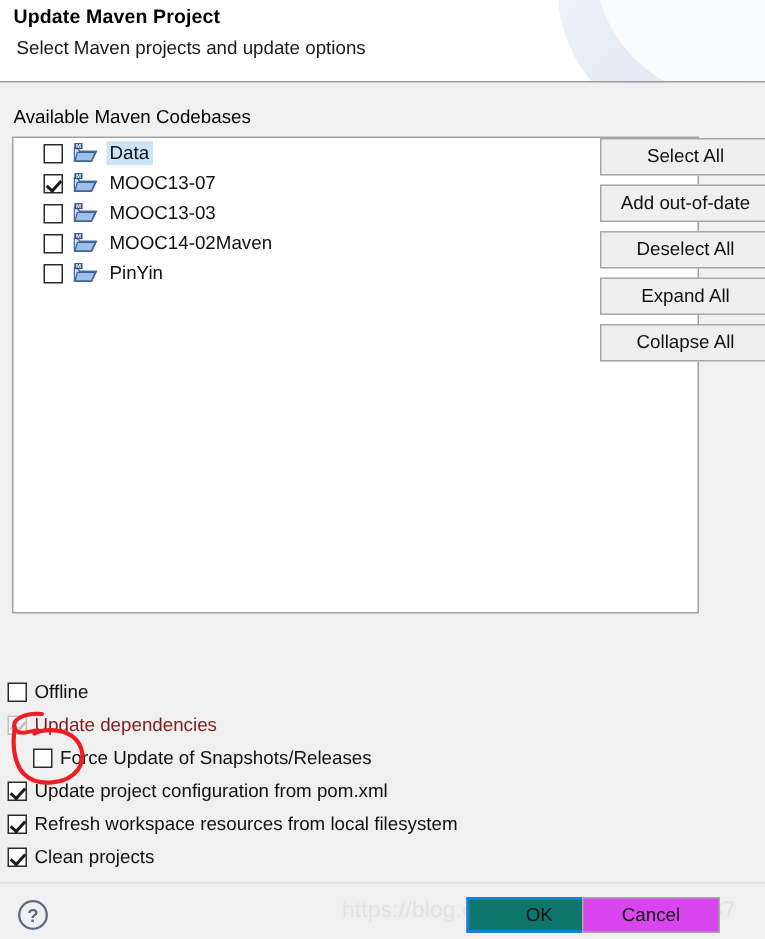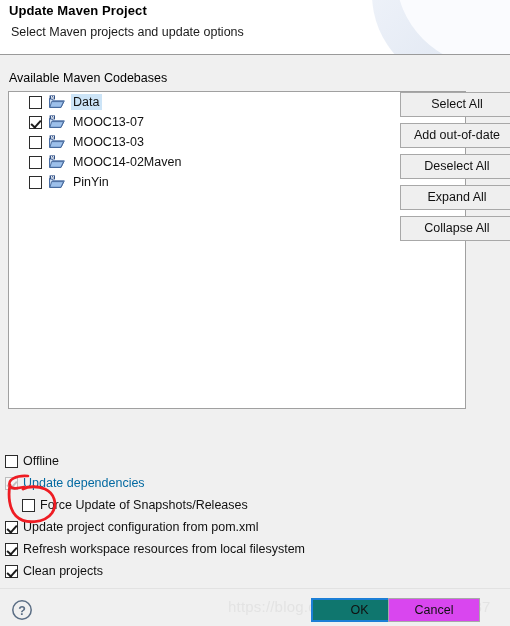--- a/index.html
+++ b/index.html
@@ -172,21 +172,21 @@
     display: flex;
     align-items: center;
   }
   .opt-row .opt-label {
     margin-left: 5px;
     font-size: 12.5px;
     color: #111;
     white-space: nowrap;
   }
   .opt-row.disabled .opt-label {
-    color: #0369a1;
+    color: #7f1d1d;
   }
   .opt-row.indent {
     padding-left: 17px;
   }
 
   
   .annotation {
     position: absolute;
     left: 0px; top: 473px;
     width: 70px;

